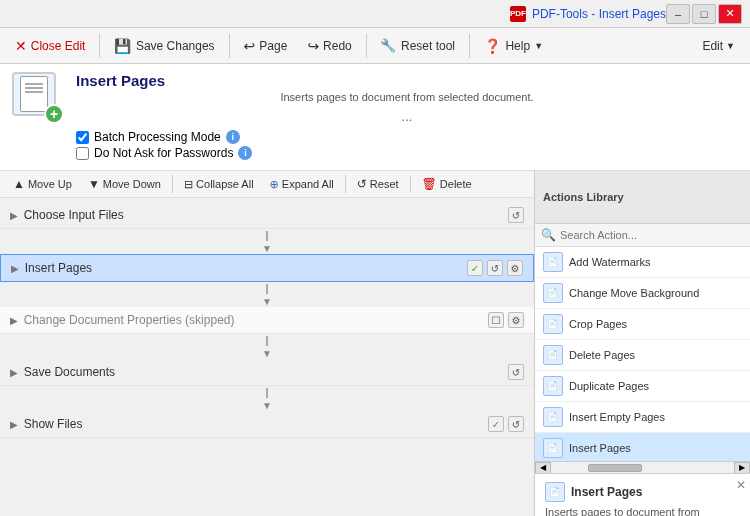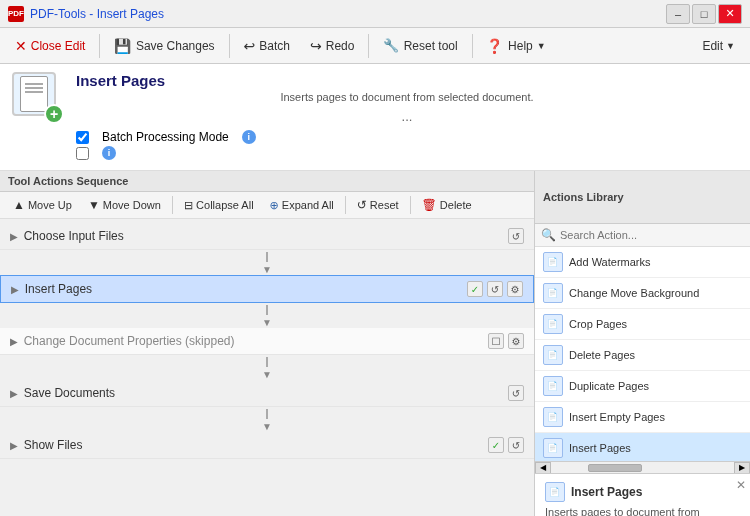--- a/index.html
+++ b/index.html
@@ -6,21 +6,21 @@
     body { font-family: 'Segoe UI', Tahoma, sans-serif; font-size: 12px; background: #f0f0f0; width: 750px; height: 516px; overflow: hidden; }
 
     
     .title-bar {
       background: #f0f0f0;
       height: 28px;
       display: flex;
       align-items: center;
       padding: 0 8px;
       border-bottom: 1px solid #ccc;
-      justify-content: space-between;
+      justify-content: flex-end;
     }
     .title-bar-left {
       display: flex;
       align-items: center;
       gap: 6px;
       font-size: 12px;
     }
     .title-bar-icon {
       width: 16px; height: 16px;
       background: #c00;
@@ -106,21 +106,21 @@
       border-radius: 50%;
       border: 2px solid white;
       display: flex; align-items: center; justify-content: center;
       color: white; font-size: 14px; font-weight: bold;
       line-height: 1;
     }
     .header-info { flex: 1; }
     .header-title { font-size: 15px; font-weight: bold; color: #1a1a6a; margin-bottom: 2px; }
     .header-desc { font-size: 11px; color: #555; margin-bottom: 6px; display: flex; align-items: center; gap: 6px; flex-direction: column; }
     .dots-btn { color: #666; cursor: pointer; font-size: 13px; }
-    .checkbox-row { display: flex; align-items: center; gap: 13px; margin-bottom: 2px; font-size: 12px; }
+    .checkbox-row { display: flex; align-items: center; gap: 5px; margin-bottom: 2px; font-size: 12px; }
     .info-icon {
       width: 14px; height: 14px;
       background: #5599ee;
       border-radius: 50%;
       display: inline-flex; align-items: center; justify-content: center;
       color: white; font-size: 9px; font-weight: bold;
       cursor: pointer;
     }
 
     
@@ -321,21 +321,21 @@
     <span>Close Edit</span>
   </button>
   <div class="toolbar-sep"></div>
   <button class="tool-btn">
     <span style="font-size:14px;">💾</span>
     <span>Save Changes</span>
   </button>
   <div class="toolbar-sep"></div>
   <button class="tool-btn">
     <span style="font-size:14px;">↩</span>
-    <span>Batch</span>
+    <span>Page</span>
   </button>
   <button class="tool-btn">
     <span style="font-size:14px;">↪</span>
     <span>Redo</span>
   </button>
   <div class="toolbar-sep"></div>
   <button class="tool-btn">
     <span style="font-size:13px;">🔧</span>
     <span>Reset tool</span>
   </button>
@@ -364,29 +364,29 @@
       <span>Inserts pages to document from selected document.</span>
       <span class="dots-btn">...</span>
     </div>
     <div class="checkbox-row">
       <input type="checkbox" checked="" style="">
       <span>Batch Processing Mode</span>
       <span class="info-icon">i</span>
     </div>
     <div class="checkbox-row">
       <input type="checkbox" style="">
+      <span>Do Not Ask for Passwords</span>
       <span class="info-icon">i</span>
     </div>
   </div>
 </div>
 
 <div class="main-content">
 
   <div class="left-panel">
-    <div class="actions-seq-header">Tool Actions Sequence</div>
 
     <div class="seq-toolbar">
       <button class="seq-btn">
         <span style="font-size:12px;">▲</span>
         <span>Move Up</span>
       </button>
       <button class="seq-btn">
         <span style="font-size:12px;">▼</span>
         <span>Move Down</span>
       </button>

